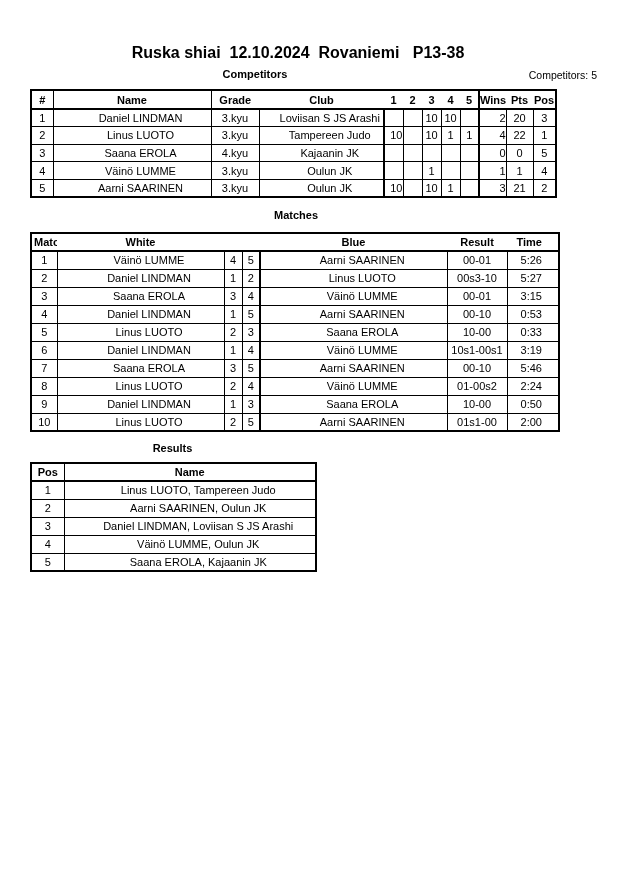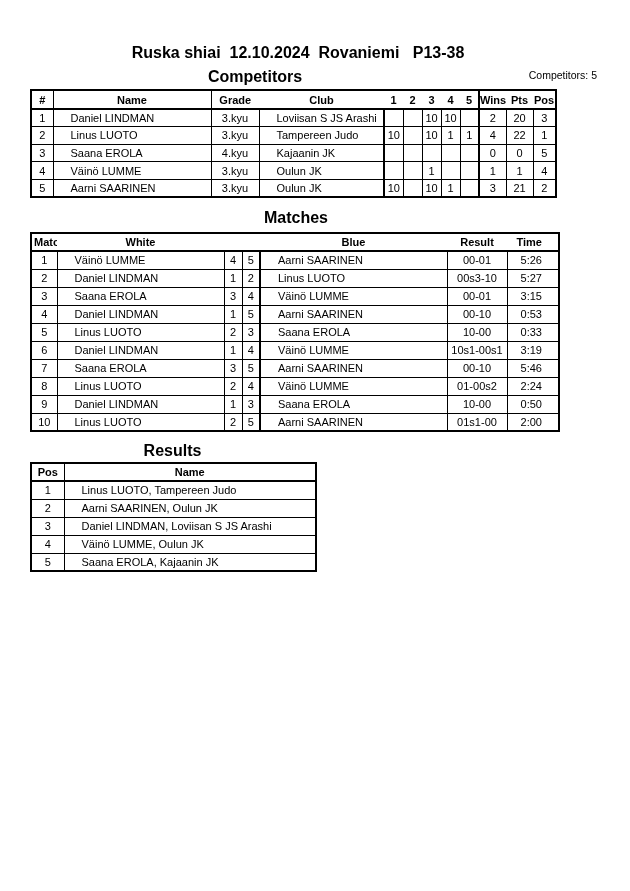--- a/index.html
+++ b/index.html
@@ -15,21 +15,21 @@
   }
   .page-title {
     position: absolute; top: 44px; left: 0; width: 596px;
     text-align: center;
     font-size: 16px; font-weight: bold;
     white-space: pre;
   }
   .section-heading {
     position: absolute;
     text-align: center;
-    font-size: 16px; font-weight: bold;
+    font-size: 11px; font-weight: bold;
   }
   .comp-heading  { top: 68px;  left: 30px; width: 450px; }
   .match-heading { top: 209px; left: 30px; width: 532px; }
   .res-heading   { top: 442px; left: 30px; width: 285px; }
   .comp-count {
     position: absolute; top: 69px; left: 397px; width: 200px;
     text-align: right; font-size: 10.5px;
   }
 
   table {
@@ -58,22 +58,22 @@
     overflow: hidden; white-space: nowrap;
   }
   .comp-table thead tr  { height: 19px; }
   .comp-table tbody tr  { height: 17.6px; }
   .match-table thead tr { height: 18px; }
   .match-table tbody tr { height: 18px; }
   .res-table thead tr   { height: 18px; }
   .res-table tbody tr   { height: 18px; }
 
   th.br { border-right: 1px solid #000; }
-  .thickL { border-left: 2px solid #000; }
-  td.al { text-align: left; padding-left: 17px; }
+  .thickL { border-left: 2px solid #000; text-align: right; }
+  td.al { text-align: center; padding-left: 17px; }
   td.ar, th.ar { text-align: right; padding-right: 16px; }
   th.al { text-align: left; padding-left: 2px; }
 </style>
 </head>
 <body>
 
 <div class="page">
 
   <div class="page-title">Ruska shiai  12.10.2024  Rovaniemi   P13-38</div>
 

